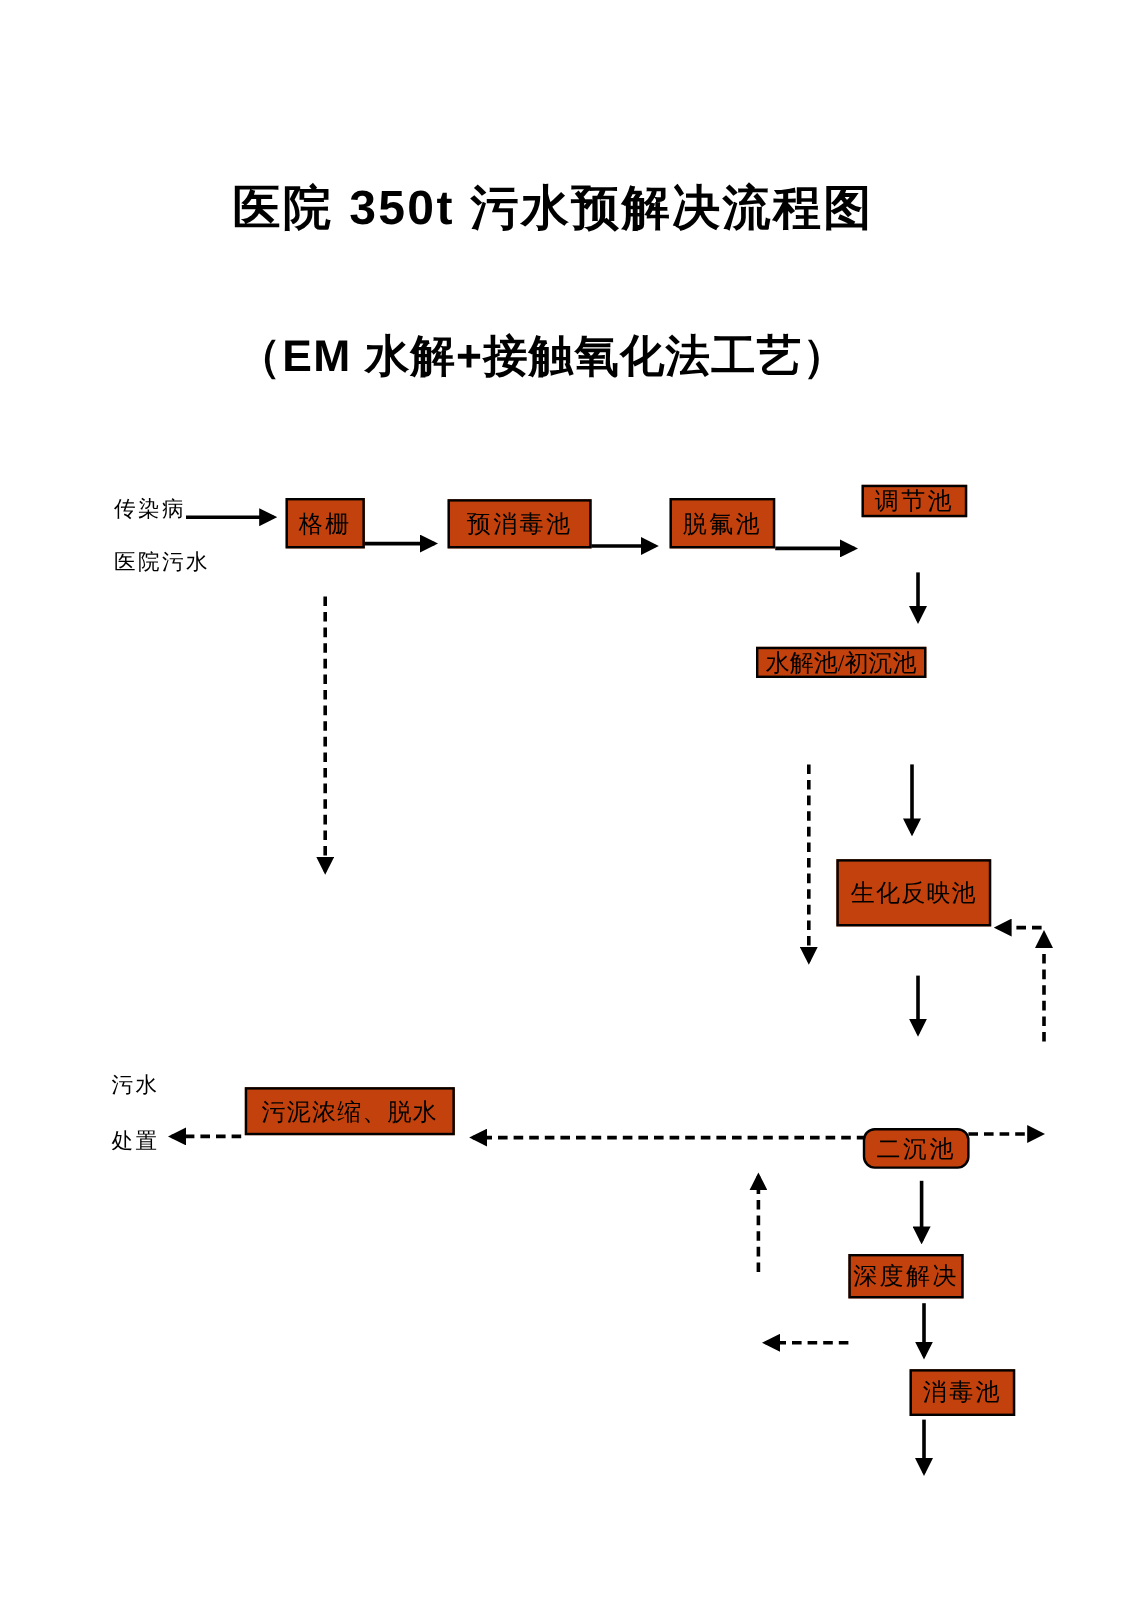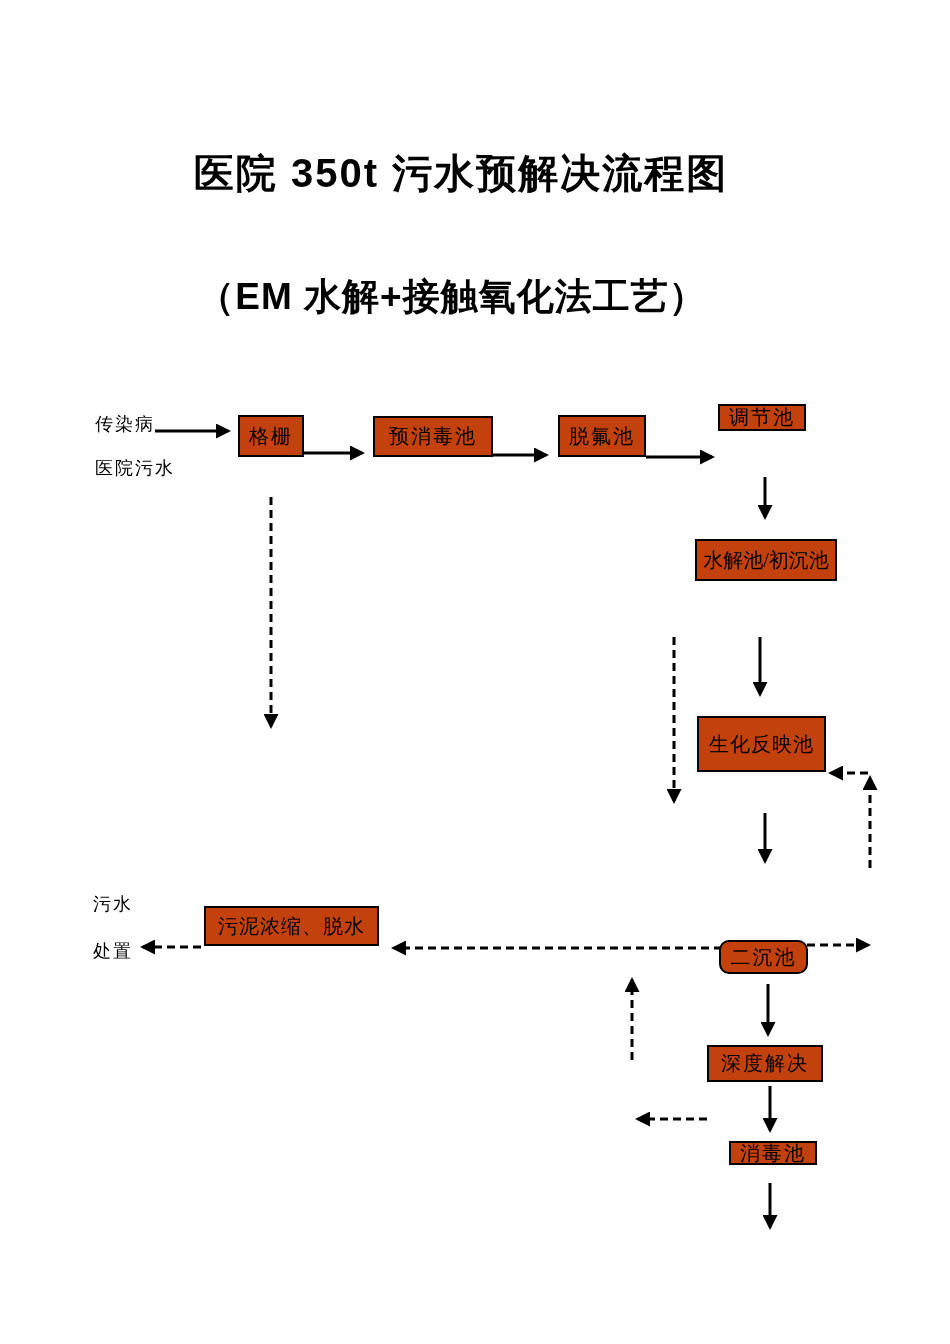--- a/index.html
+++ b/index.html
@@ -85,36 +85,36 @@
   </div>
   <div class="node" style="left:373px;top:416px;width:120px;height:41px;">
     <span>预消毒池</span>
   </div>
   <div class="node" style="left:558px;top:415px;width:88px;height:42px;">
     <span>脱氟池</span>
   </div>
   <div class="node" style="left:718px;top:404px;width:88px;height:27px;">
     <span>调节池</span>
   </div>
-  <div class="node" style="left:695px;top:539px;width:142px;height:42px;letter-spacing:0;">
+  <div class="node" style="left:630px;top:539px;width:142px;height:26px;letter-spacing:0;">
     <span>水解池/初沉池</span>
   </div>
   <div class="node" style="left:697px;top:716px;width:129px;height:56px;letter-spacing:1px;">
     <span>生化反映池</span>
   </div>
   <div class="node" style="left:719px;top:940px;width:89px;height:34px;border-radius:10px;">
     <span>二沉池</span>
   </div>
   <div class="node" style="left:204px;top:906px;width:175px;height:40px;letter-spacing:1px;">
     <span>污泥浓缩、脱水</span>
   </div>
-  <div class="node" style="left:707px;top:1045px;width:116px;height:37px;">
+  <div class="node" style="left:707px;top:1045px;width:96px;height:37px;">
     <span>深度解决</span>
   </div>
-  <div class="node" style="left:729px;top:1141px;width:88px;height:24px;">
+  <div class="node" style="left:758px;top:1141px;width:88px;height:39px;">
     <span>消毒池</span>
   </div>
 
   <div class="side-label" style="left:95px;top:412px;">传染病</div>
   <div class="side-label" style="left:95px;top:456px;">医院污水</div>
   <div class="side-label" style="left:93px;top:892px;">污水</div>
   <div class="side-label" style="left:93px;top:939px;">处置</div>
 
 </div>
 

